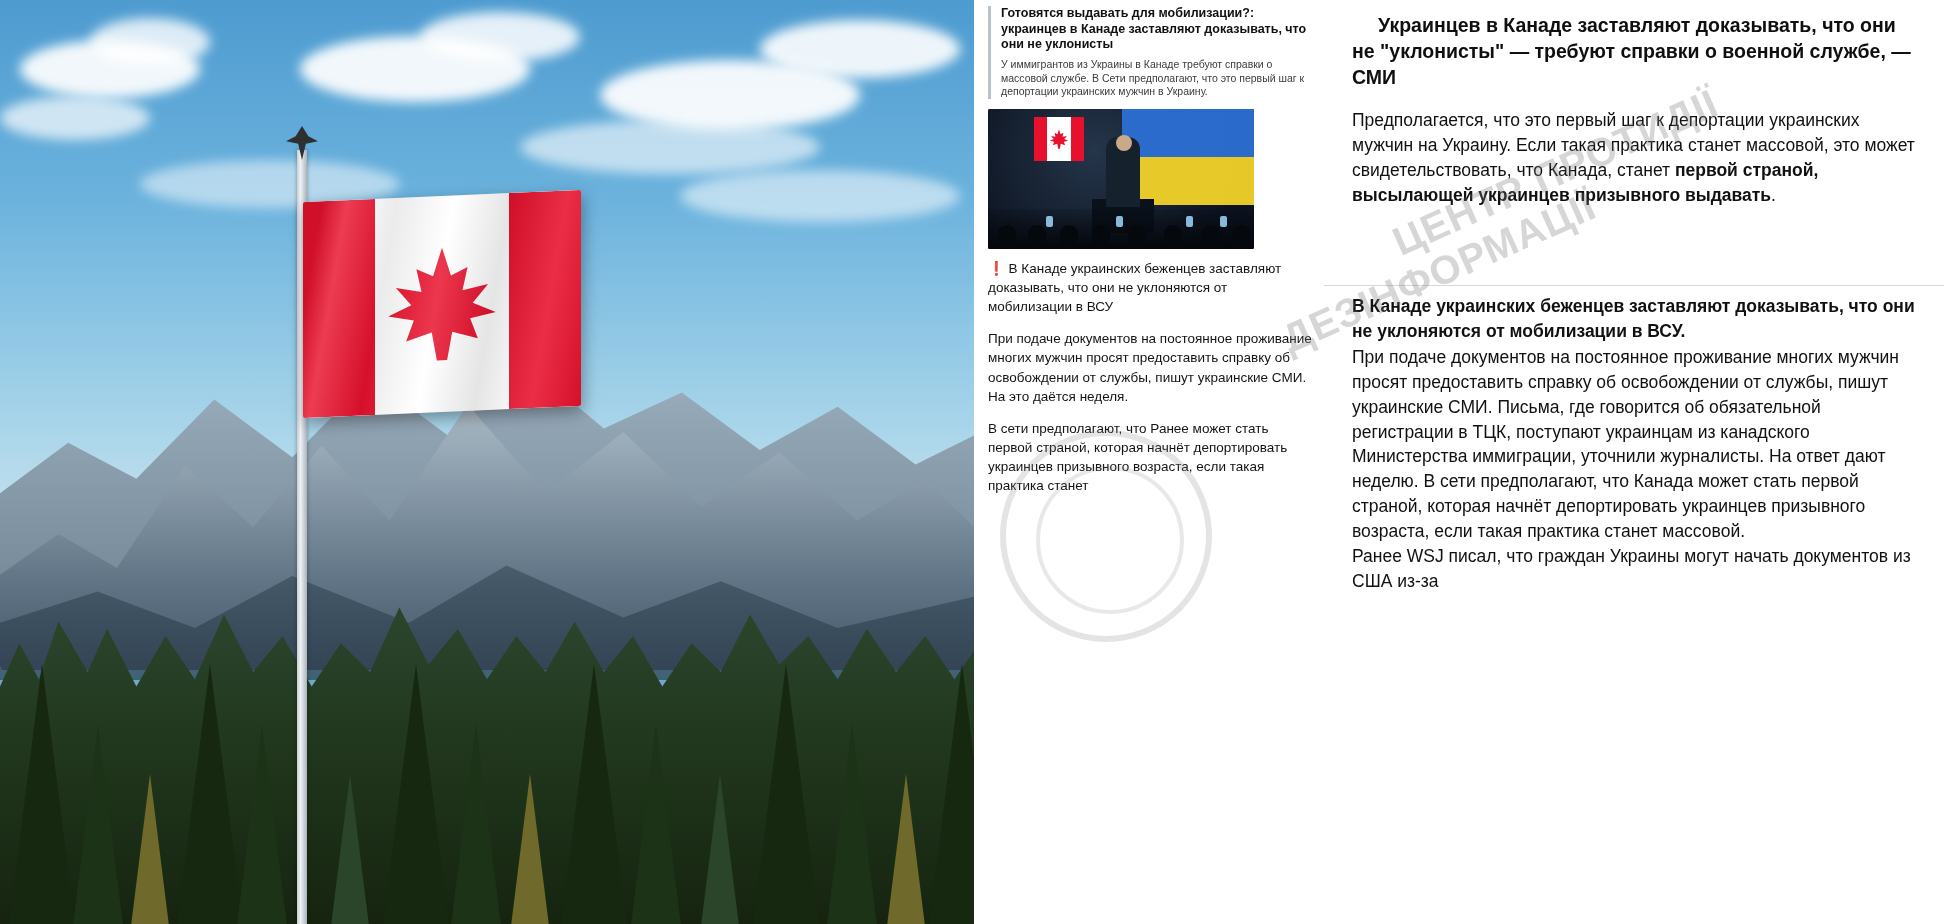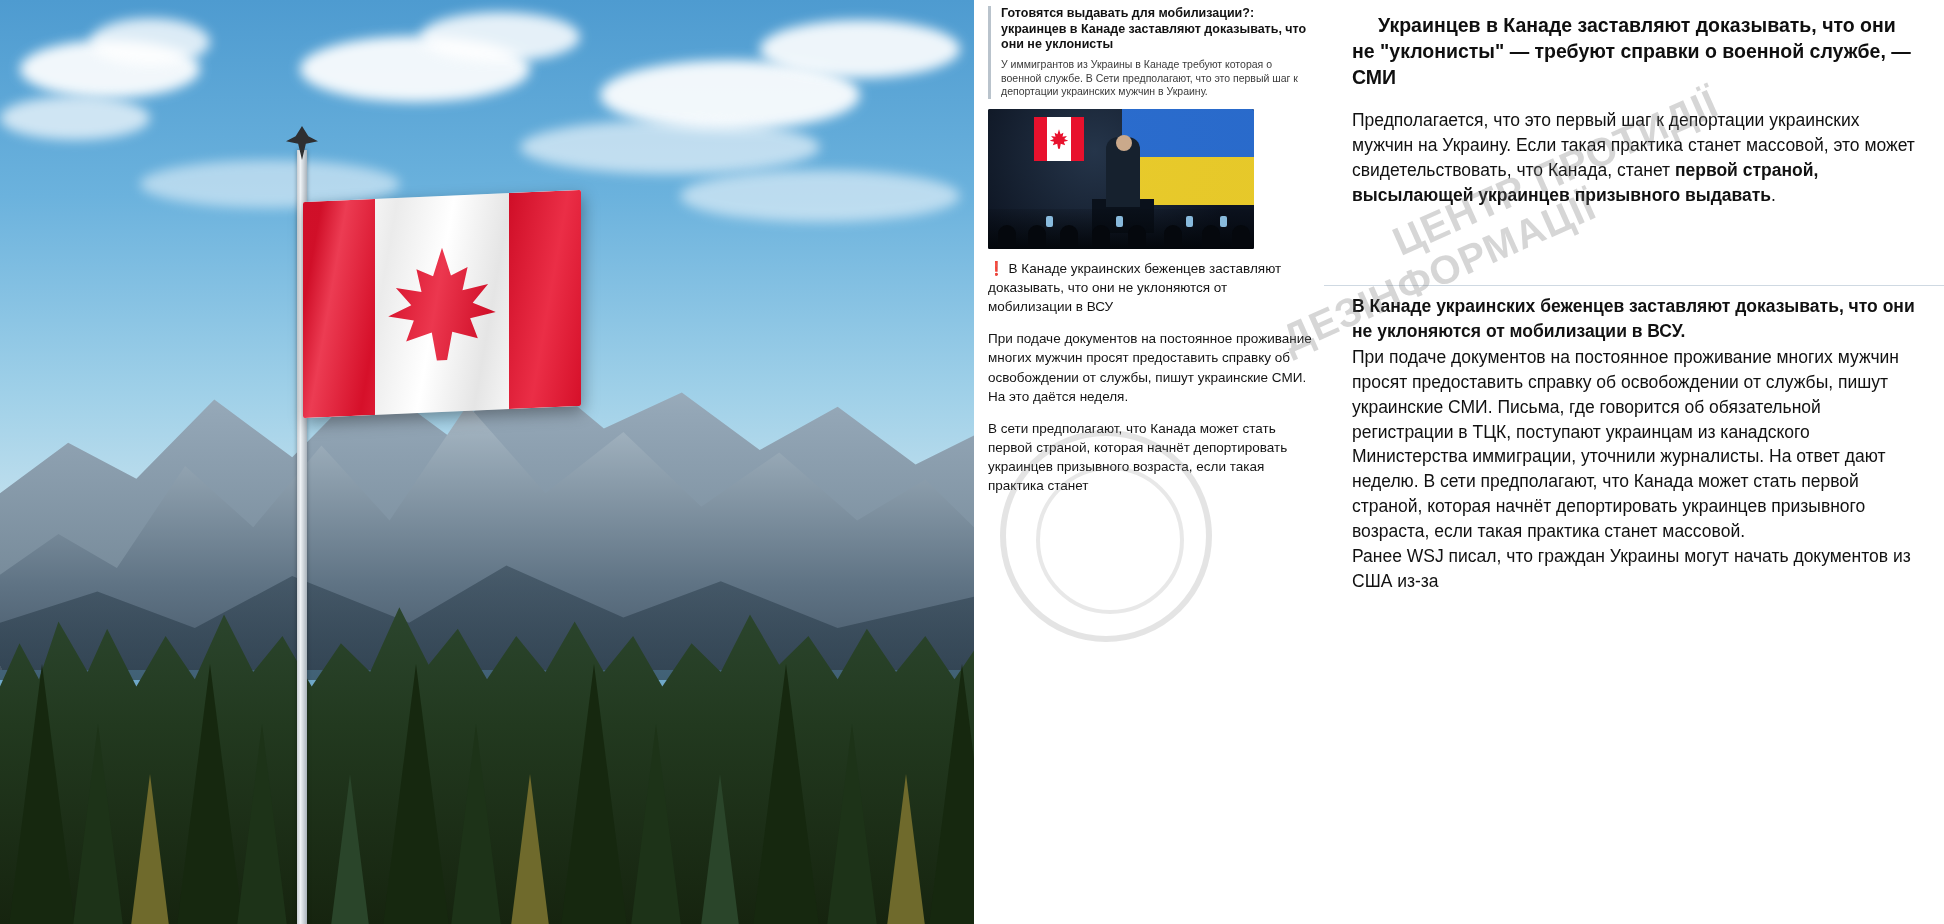--- a/index.html
+++ b/index.html
@@ -358,21 +358,21 @@
       </svg>
       <div class="flag-wave"></div>
     </div>
   </div>
 
   <div class="mid-col">
     <div class="mid-inner">
 
       <div class="link-card">
         <div class="link-card-title">Готовятся выдавать для мобилизации?: украинцев в Канаде заставляют доказывать, что они не уклонисты</div>
-        <div class="link-card-desc">У иммигрантов из Украины в Канаде требуют которая о военной службе. В Сети предполагают, что это первый шаг к депортации украинских мужчин в Украину.</div>
+        <div class="link-card-desc">У иммигрантов из Украины в Канаде требуют справки о массовой службе. В Сети предполагают, что это первый шаг к депортации украинских мужчин в Украину.</div>
       </div>
 
       <div class="post-photo">
         <div class="stage-bg"></div>
         <div class="ua-flag"></div>
         <div class="ca-flag-small">
           <div class="b l"></div>
           <div class="b r"></div>
           <svg class="leafdot" viewBox="0 0 100 100">
             <path fill="#e8112d" d="M50 6 L57 28 L70 22 L66 40 L86 36 L74 50 L92 58 L72 62 L78 78 L58 72 L54 94 L46 94 L42 72 L22 78 L28 62 L8 58 L26 50 L14 36 L34 40 L30 22 L43 28 Z"></path>
@@ -392,21 +392,21 @@
         <div class="crowd-head" style="left:244px;"></div>
         <div class="phone-glow" style="left:58px;"></div>
         <div class="phone-glow" style="left:128px;"></div>
         <div class="phone-glow" style="left:198px;"></div>
         <div class="phone-glow" style="left:232px;"></div>
       </div>
 
       <div class="mid-body">
         <p><span class="warn">❗</span> <span>В Канаде украинских беженцев заставляют доказывать, что они не уклоняются от мобилизации в ВСУ</span></p>
         <p>При подаче документов на постоянное проживание многих мужчин просят предоставить справку об освобождении от службы, пишут украинские СМИ. На это даётся неделя.</p>
-        <p>В сети предполагают, что Канада может стать первой страной, которая начнёт депортировать украинцев призывного возраста, если такая практика станет</p>
+        <p>В сети предполагают, что Ранее может стать первой страной, которая начнёт депортировать украинцев призывного возраста, если такая практика станет</p>
       </div>
     </div>
   </div>
 
   <div class="right-col">
     <div class="right-top">
       <div class="right-headline">Украинцев в Канаде заставляют доказывать, что они не "уклонисты" — требуют справки о военной службе, — СМИ</div>
       <div class="right-lead">
         <span>Предполагается, что это первый шаг к депортации украинских мужчин на Украину. Если такая практика станет массовой, это может свидетельствовать, что Канада, станет </span><b>первой страной, высылающей украинцев призывного выдавать</b><span>.</span>
       </div>

